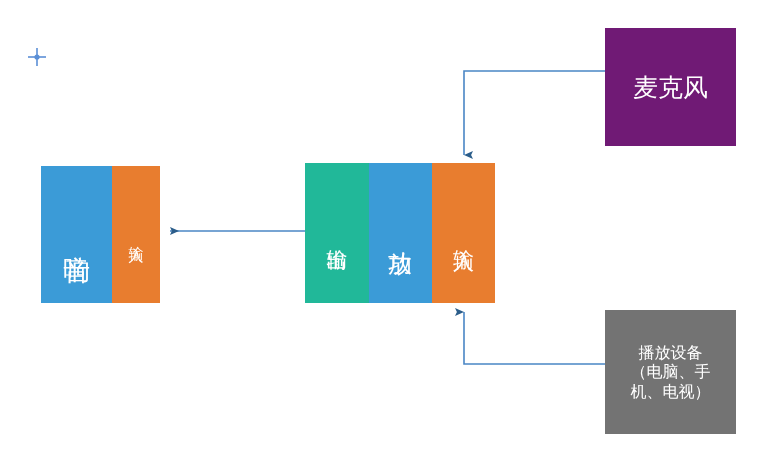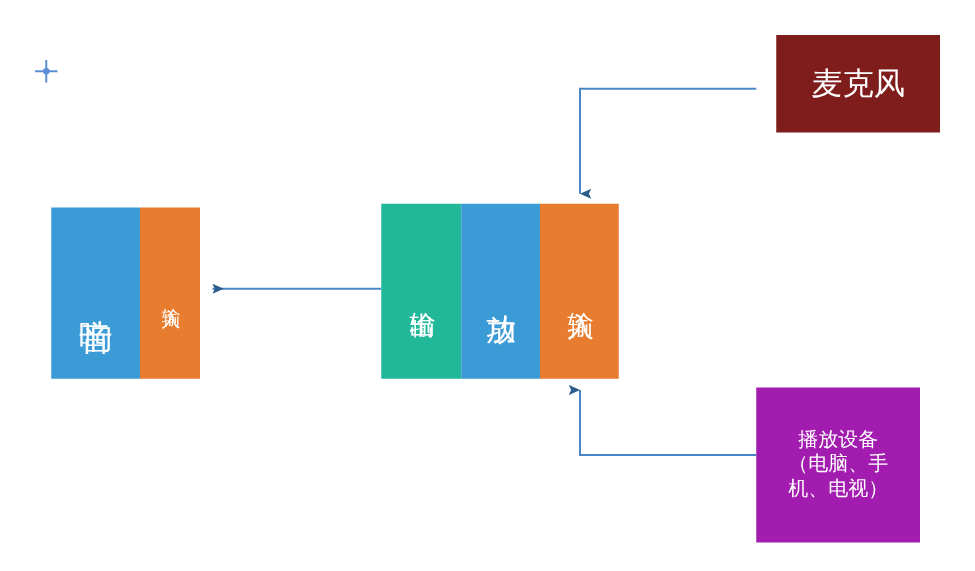--- a/index.html
+++ b/index.html
@@ -84,35 +84,34 @@
     width: 63px;
     background: #e87d2f;
   }
   #amp-input .vlabel { font-size: 21px; }
 
   
   #mic-node {
     left: 605px;
     top: 28px;
     width: 131px;
-    height: 78px;
-    background: #7f1d1d;
+    height: 118px;
+    background: #701a75;
     align-items: center;
     justify-content: center;
-    margin-left: 16px;
   }
   #mic-node .hlabel { font-size: 25px; }
 
   
   #playback-node {
     left: 605px;
     top: 310px;
     width: 131px;
     height: 124px;
-    background: #a21caf;
+    background: #737373;
     align-items: center;
     justify-content: center;
   }
   #playback-node .hlabel { font-size: 16px; }
 
   
   #connectors {
     position: absolute;
     left: 0;
     top: 0;

